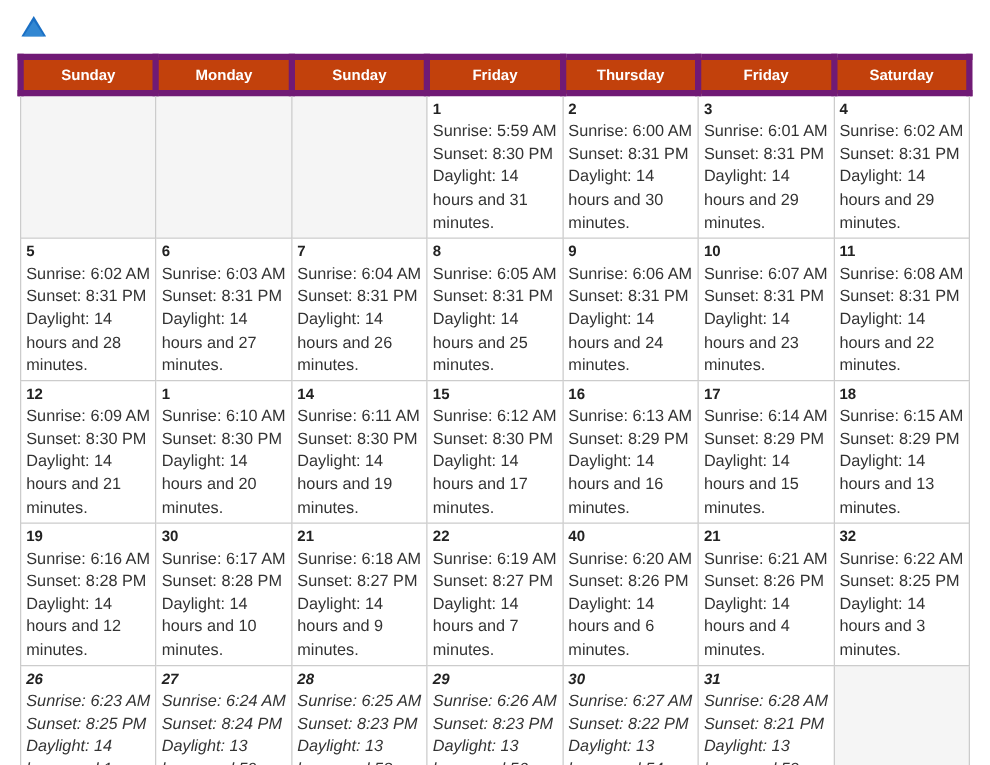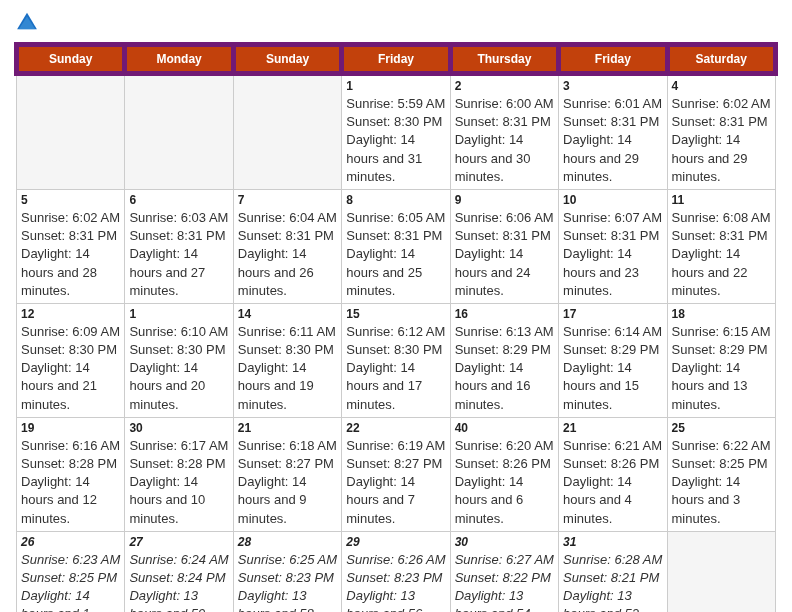--- a/index.html
+++ b/index.html
@@ -234,21 +234,21 @@
           </td>
           <td>
             <span class="day-num">40</span>
             <div class="day-info">Sunrise: 6:20 AM<br>Sunset: 8:26 PM<br>Daylight: 14 hours and 6 minutes.</div>
           </td>
           <td>
             <span class="day-num">21</span>
             <div class="day-info">Sunrise: 6:21 AM<br>Sunset: 8:26 PM<br>Daylight: 14 hours and 4 minutes.</div>
           </td>
           <td>
-            <span class="day-num">25</span>
+            <span class="day-num">32</span>
             <div class="day-info">Sunrise: 6:22 AM<br>Sunset: 8:25 PM<br>Daylight: 14 hours and 3 minutes.</div>
           </td>
         </tr>
         <tr class="last-row">
           <td>
             <span class="day-num">26</span>
             <div class="day-info">Sunrise: 6:23 AM<br>Sunset: 8:25 PM<br>Daylight: 14 hours and 1 minute.</div>
           </td>
           <td>
             <span class="day-num">27</span>

